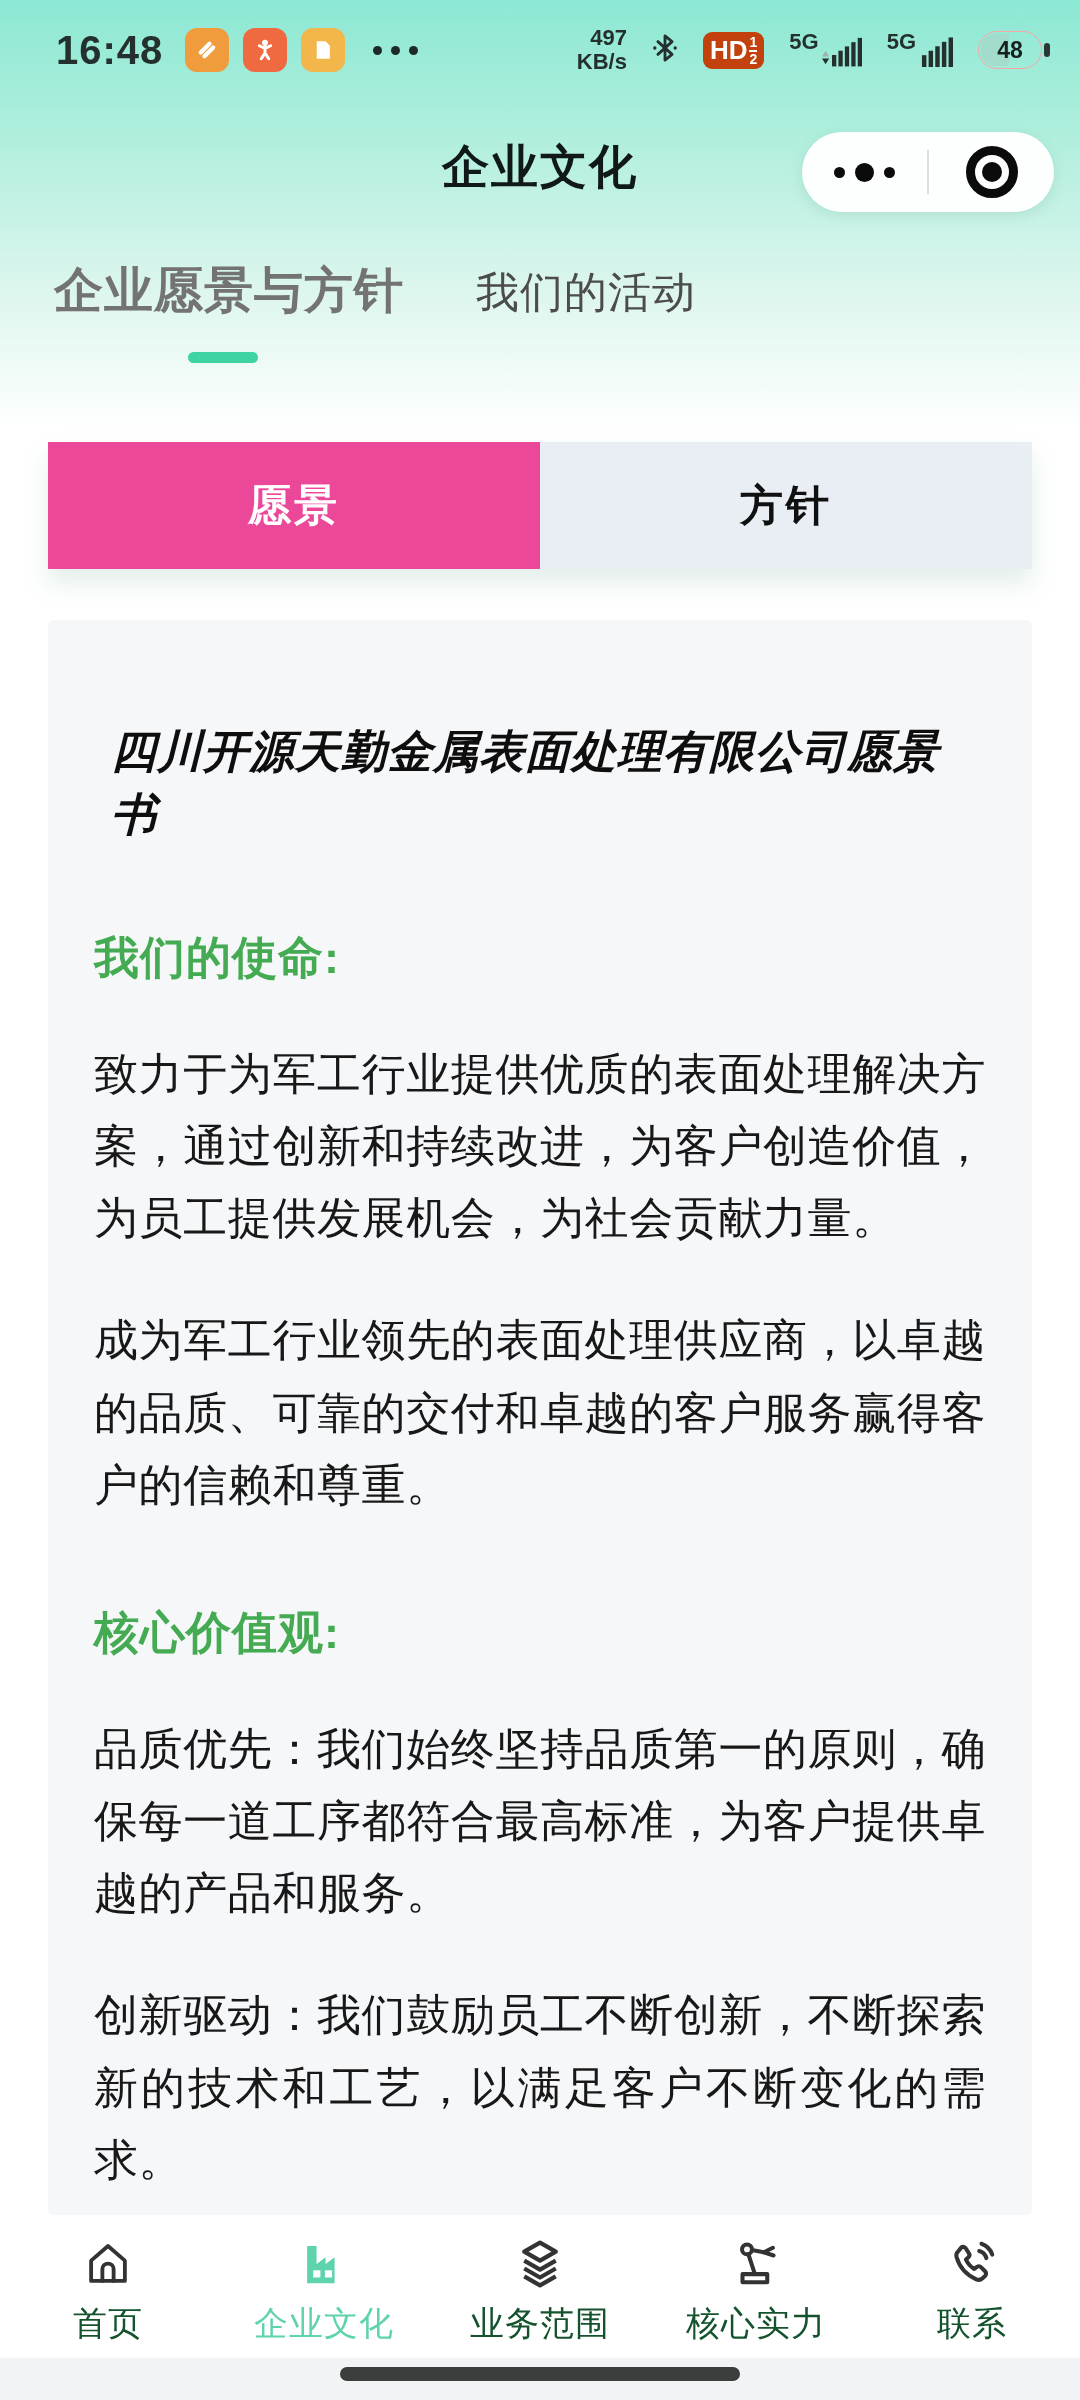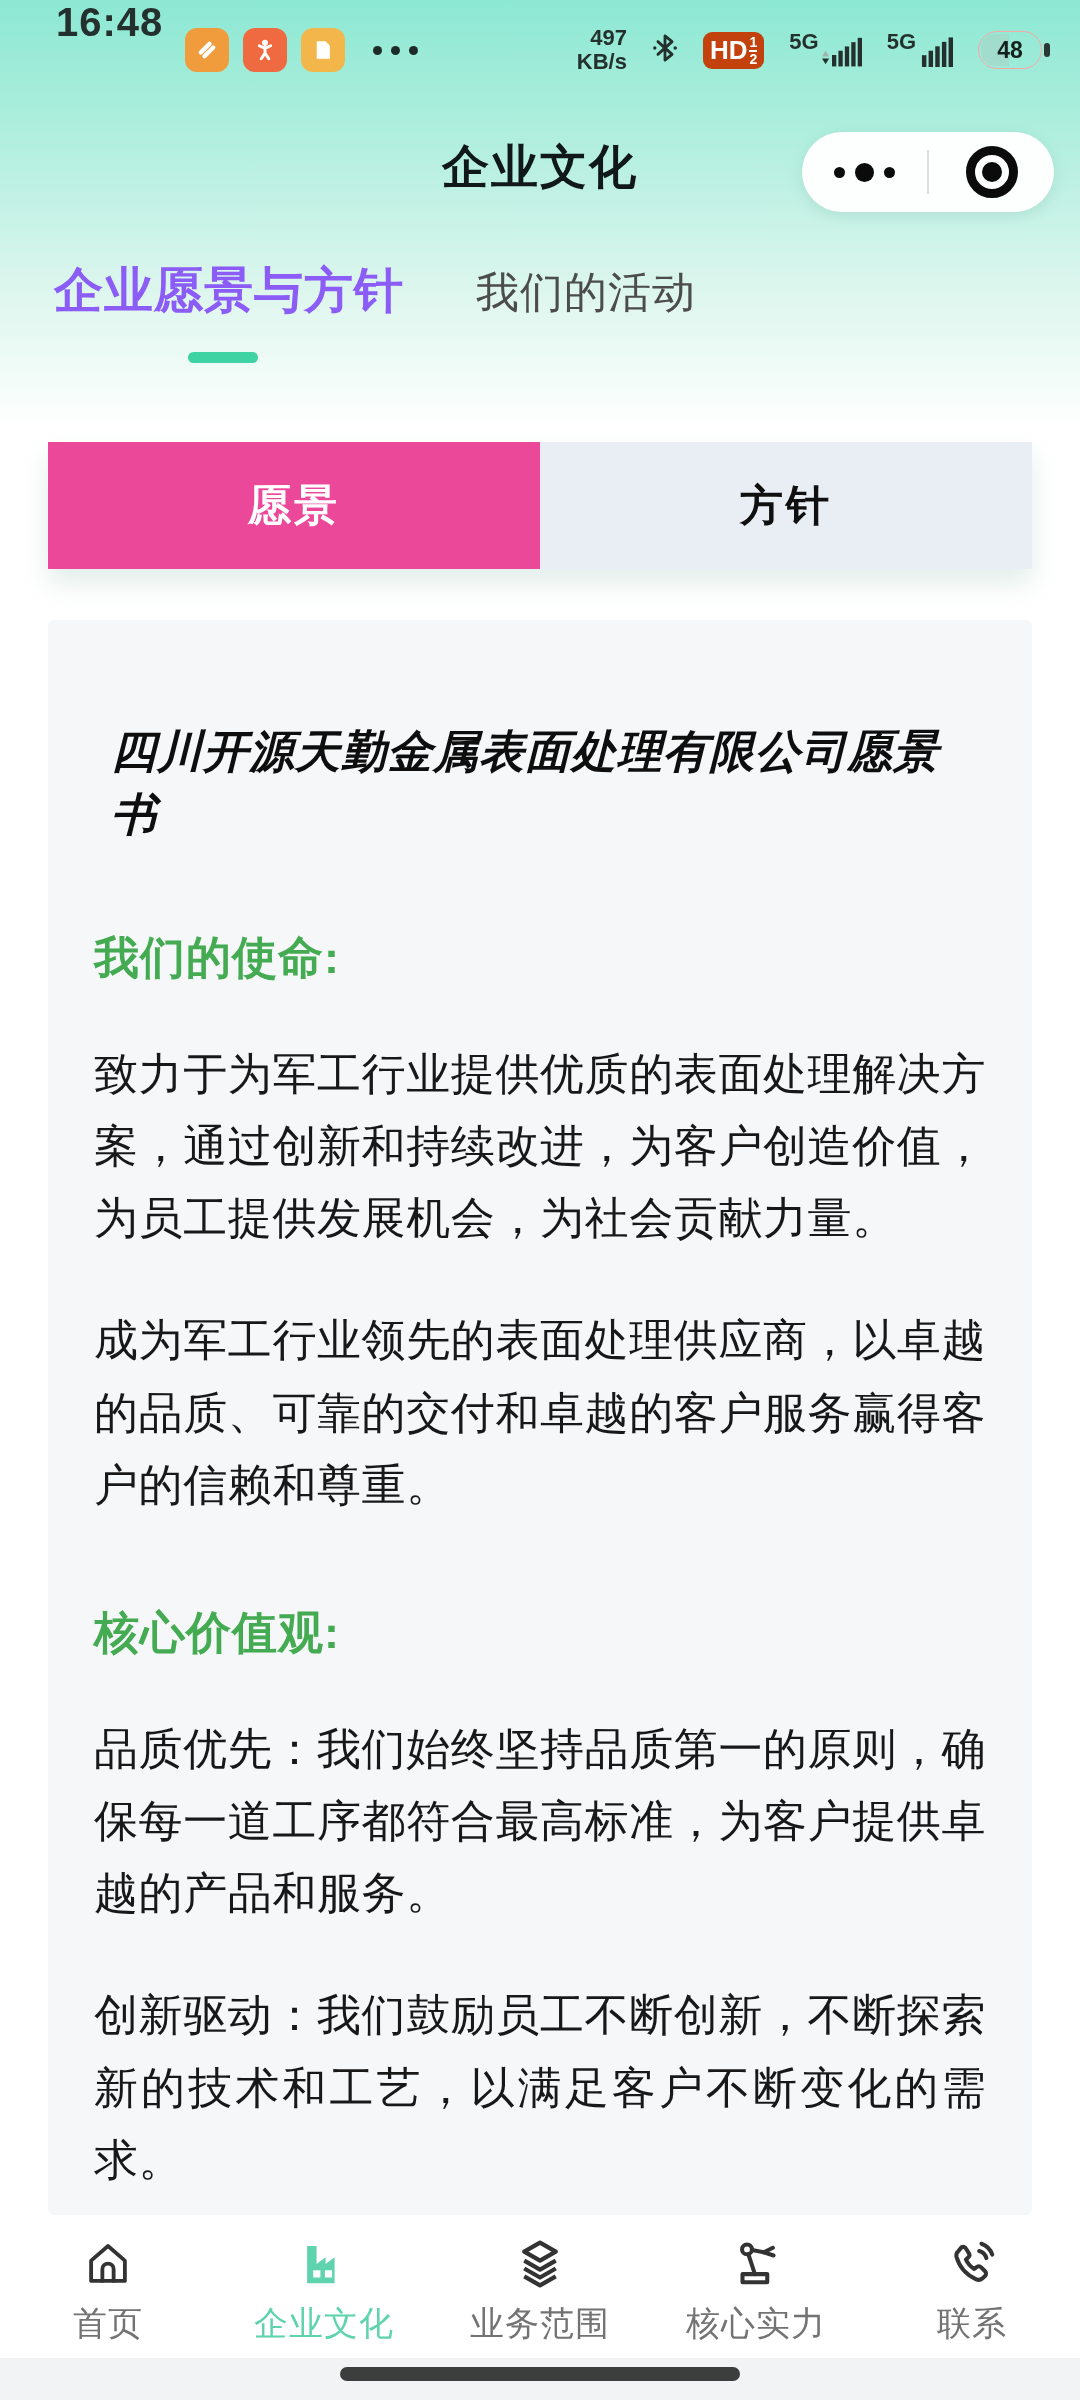--- a/index.html
+++ b/index.html
@@ -8,21 +8,21 @@
     background:#ffffff;
     font-family:"Liberation Sans","DejaVu Sans",sans-serif;
     -webkit-font-smoothing:antialiased;
   }
   
   .bg-grad{position:absolute;top:0;left:0;width:100%;height:430px;
     background:linear-gradient(180deg,#8ce8d3 0%,#aeeedd 30%,#ddf6ee 68%,#ffffff 100%);}
 
   
   .status-bar{position:absolute;top:0;left:0;width:100%;height:100px;
-    display:flex;padding:0 30px 0 56px;box-sizing:border-box;color:#24302d;}
+    display:flex;align-items:center;padding:0 30px 0 56px;box-sizing:border-box;color:#24302d;}
   .time{font-size:40px;font-weight:700;letter-spacing:1px;}
   .app-icons{display:flex;align-items:center;gap:14px;margin-left:22px;}
   .app-icon{width:44px;height:44px;border-radius:12px;display:flex;align-items:center;justify-content:center;}
   .ai-1{background:#f09b3c;} .ai-2{background:#ef6a41;} .ai-3{background:#f3b64b;}
   .dots3{display:flex;gap:9px;margin-left:14px;align-items:center;}
   .dots3 i{width:9px;height:9px;border-radius:50%;background:#1e2a27;display:block;}
   .status-right{margin-left:auto;display:flex;align-items:center;gap:25px;}
   .speed{font-size:22px;line-height:1.1;font-weight:600;text-align:right;}
   .hd-badge{background:#c2410c;color:#ffffff;border-radius:9px;padding:3px 7px;
     display:flex;align-items:center;gap:2px;}
@@ -46,41 +46,41 @@
   .cap-half{flex:1;display:flex;align-items:center;justify-content:center;gap:10px;height:100%;}
   .cap-div{width:2px;height:44px;background:#dcdfe0;}
   .cap-dot{border-radius:50%;background:#0b0b0b;display:block;}
   .cd-s{width:11px;height:11px;} .cd-b{width:19px;height:19px;}
   .cap-target{width:52px;height:52px;border:9px solid #0b0b0b;border-radius:50%;
     display:flex;align-items:center;justify-content:center;box-sizing:border-box;}
   .cap-target i{width:20px;height:20px;border-radius:50%;background:#0b0b0b;display:block;}
 
   
   .page-tabs{position:absolute;top:258px;left:54px;display:flex;align-items:baseline;gap:72px;}
-  .ptab-active{font-size:49px;font-weight:800;color:#8b5cf6;letter-spacing:1px;}
+  .ptab-active{font-size:49px;font-weight:800;color:#737373;letter-spacing:1px;}
   .ptab-inactive{font-size:43px;font-weight:500;color:#4c4c4c;letter-spacing:1px;}
   .tab-underline{position:absolute;top:352px;left:188px;width:70px;height:11px;border-radius:6px;background:#3fd2a2;}
 
   
   .segments{position:absolute;top:442px;left:48px;right:48px;height:127px;display:flex;
     border-radius:3px;box-shadow:0 14px 26px rgba(110,170,150,.20);}
   .seg{flex:1;display:flex;align-items:center;justify-content:center;font-size:43px;letter-spacing:3px;}
   .seg-active{background:#ec4899;color:#ffffff;font-weight:600;}
   .seg-idle{background:#e9edf4;color:#101010;font-weight:600;}
 
   
   .card{position:absolute;top:620px;left:48px;right:48px;bottom:185px;background:#f5f7f9;
     border-radius:6px;padding:0 46px;box-sizing:border-box;overflow:hidden;}
   .card-title{margin:100px 17px 0;font-size:45px;font-weight:800;color:#0e0e0e;letter-spacing:1px;line-height:1.4;font-style:italic;}
   .gh{margin:82px 0 0;font-size:45px;font-weight:800;color:#44ab52;letter-spacing:1px;}
   .para{margin:50px 0 0;font-size:44px;color:#181818;line-height:1.64;letter-spacing:.6px;text-align:justify;}
 
   
   .tab-bar{position:absolute;left:0;right:0;bottom:42px;height:134px;background:#ffffff;display:flex;align-items:center;}
-  .nav-item{flex:1;display:flex;flex-direction:column;align-items:center;justify-content:center;gap:8px;color:#737373;}
+  .nav-item{flex:1;display:flex;flex-direction:column;align-items:center;justify-content:center;gap:8px;color:#14532d;}
   .nav-item.active{color:#5ed3ad;}
   .nav-icon{width:58px;height:58px;display:flex;align-items:center;justify-content:center;}
   .nav-label{font-size:34px;letter-spacing:1px;}
   .nav-item.active .nav-label{color:#5ed3ad;}
 
   
   .home-strip{position:absolute;left:0;right:0;bottom:0;height:42px;background:#f1f3f4;}
   .home-bar{width:400px;height:14px;border-radius:7px;background:#3c3e3e;margin:9px auto 0;}
 </style>
 </head>

